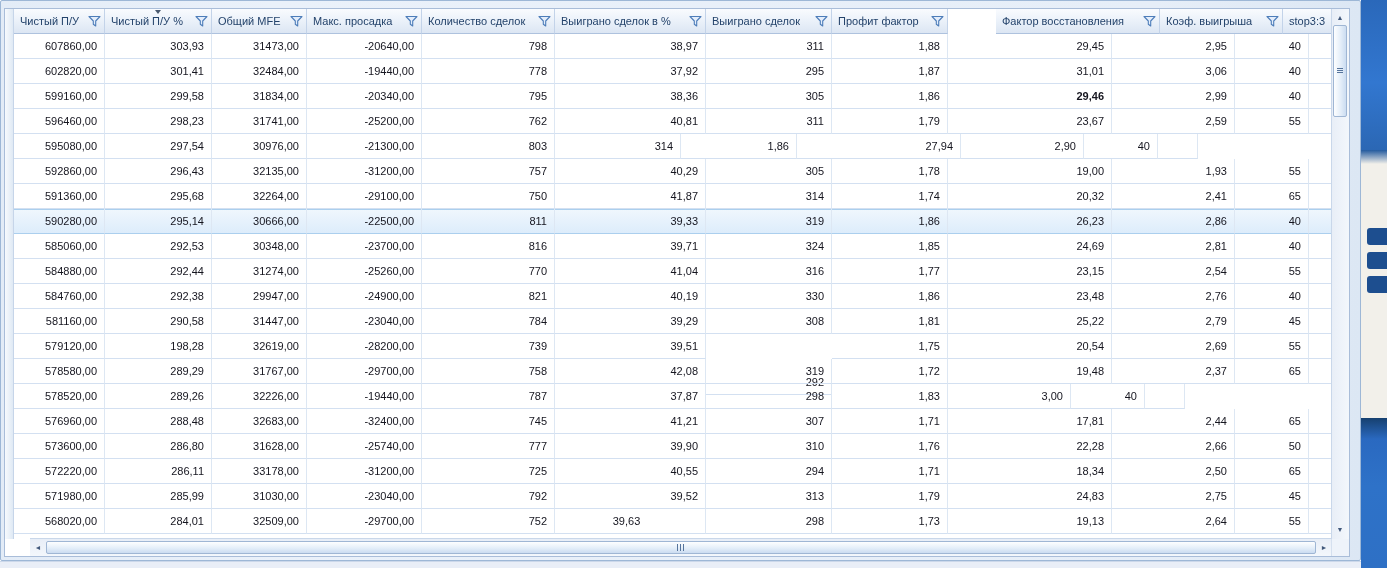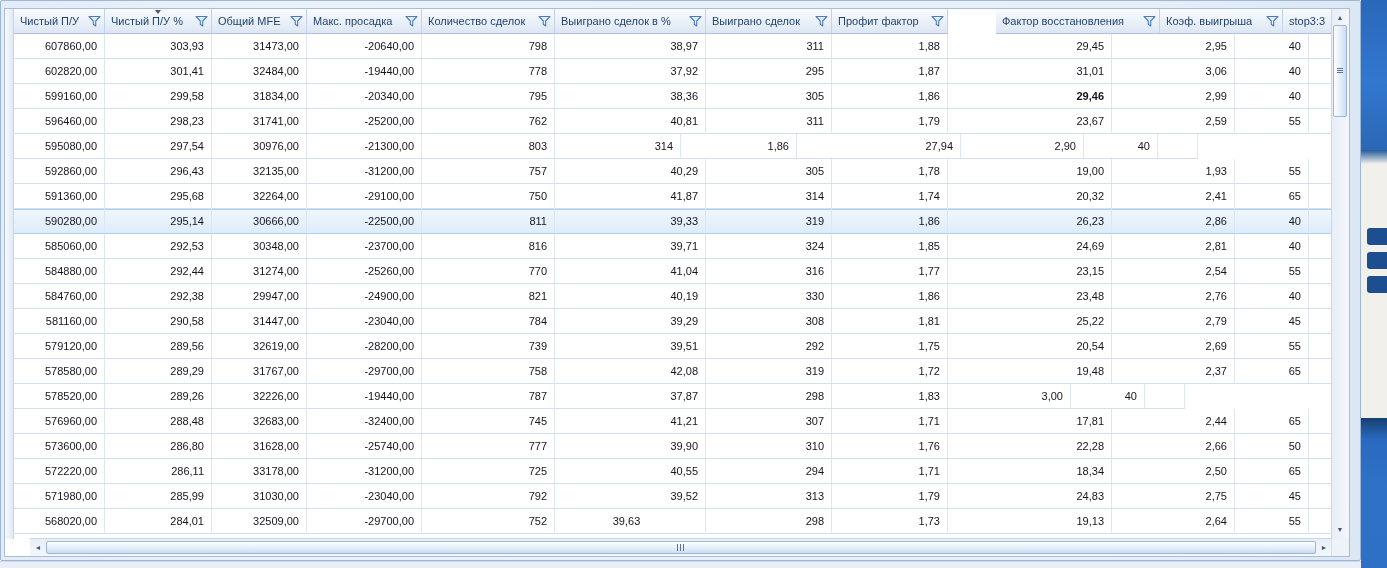--- a/index.html
+++ b/index.html
@@ -372,26 +372,26 @@
             <div class="cell" style="width: 151px;">39,29</div>
             <div class="cell" style="width: 126px;">308</div>
             <div class="cell" style="width: 116px;">1,81</div>
             <div class="cell" style="width: 164px;">25,22</div>
             <div class="cell" style="width: 123px;">2,79</div>
             <div class="cell" style="width: 74px;">45</div>
             <div class="cell" style="width: 40px;"></div>
           </div>
           <div class="row">
             <div class="cell" style="width: 91px;">579120,00</div>
-            <div class="cell" style="width: 107px;">289,56</div>
+            <div class="cell" style="width: 107px;">198,28</div>
             <div class="cell" style="width: 95px;">32619,00</div>
             <div class="cell" style="width: 115px;">-28200,00</div>
             <div class="cell" style="width: 133px;">739</div>
             <div class="cell" style="width: 151px;">39,51</div>
-            <div class="cell" style="width: 126px;">292</div>
+            <div class="cell" style="width: 126px; margin-top: 36px;">292</div>
             <div class="cell" style="width: 116px;">1,75</div>
             <div class="cell" style="width: 164px;">20,54</div>
             <div class="cell" style="width: 123px;">2,69</div>
             <div class="cell" style="width: 74px;">55</div>
             <div class="cell" style="width: 40px;"></div>
           </div>
           <div class="row">
             <div class="cell" style="width: 91px;">578580,00</div>
             <div class="cell" style="width: 107px;">289,29</div>
             <div class="cell" style="width: 95px;">31767,00</div>

